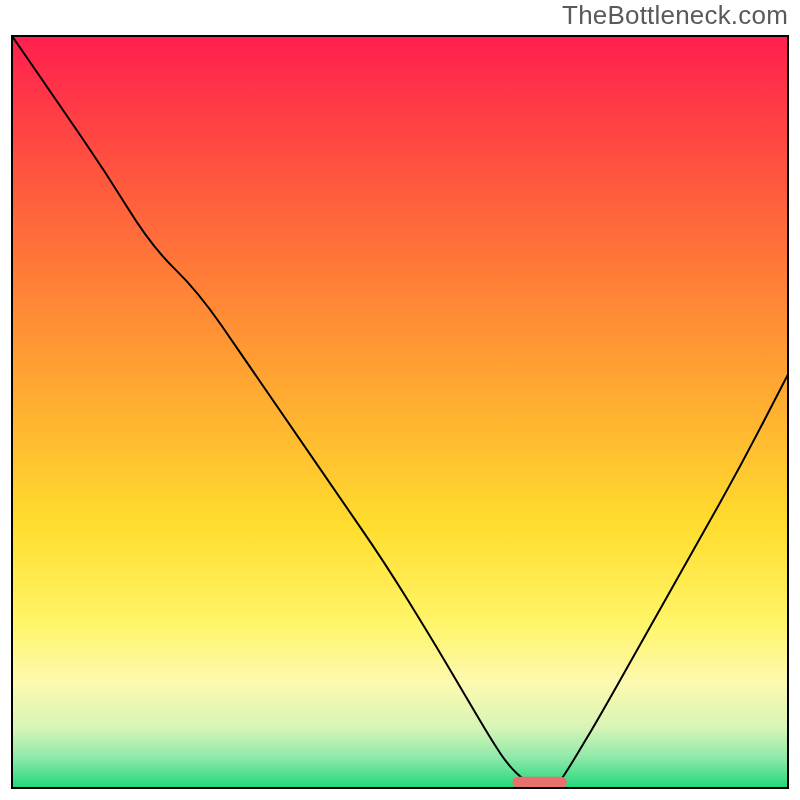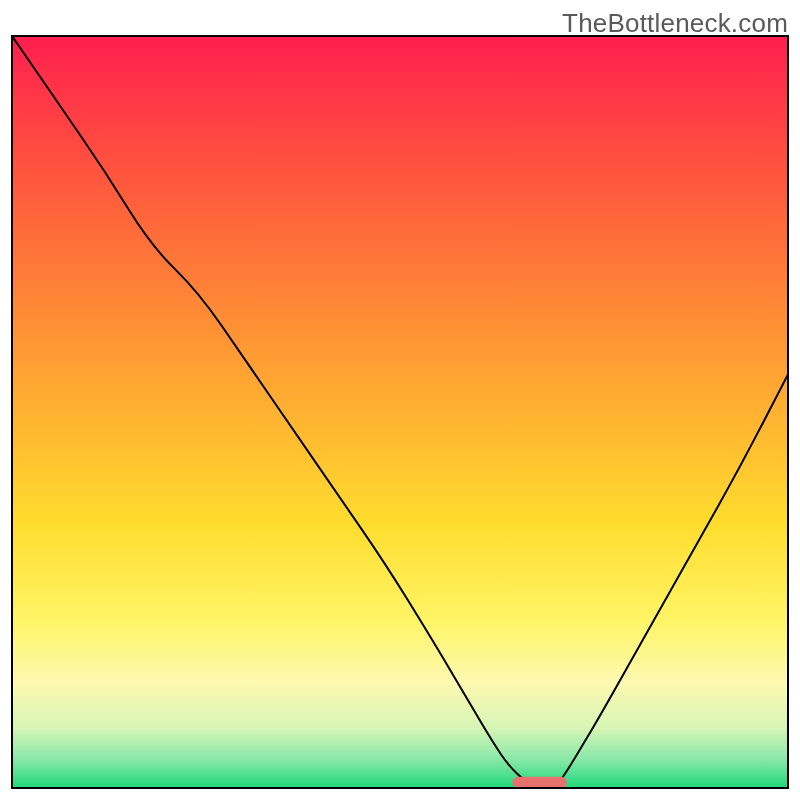--- a/index.html
+++ b/index.html
@@ -11,21 +11,21 @@
     font-family: Arial, Helvetica, sans-serif;
     overflow: hidden;
   }
   .stage {
     position: relative;
     width: 800px;
     height: 800px;
   }
   .watermark {
     position: absolute;
-    top: 8px;
+    top: 0;
     right: 12px;
     font-size: 26px;
     font-weight: 400;
     color: #5a5a5a;
     letter-spacing: 0.2px;
     z-index: 10;
     user-select: none;
   }
   svg.plot {
     position: absolute;

